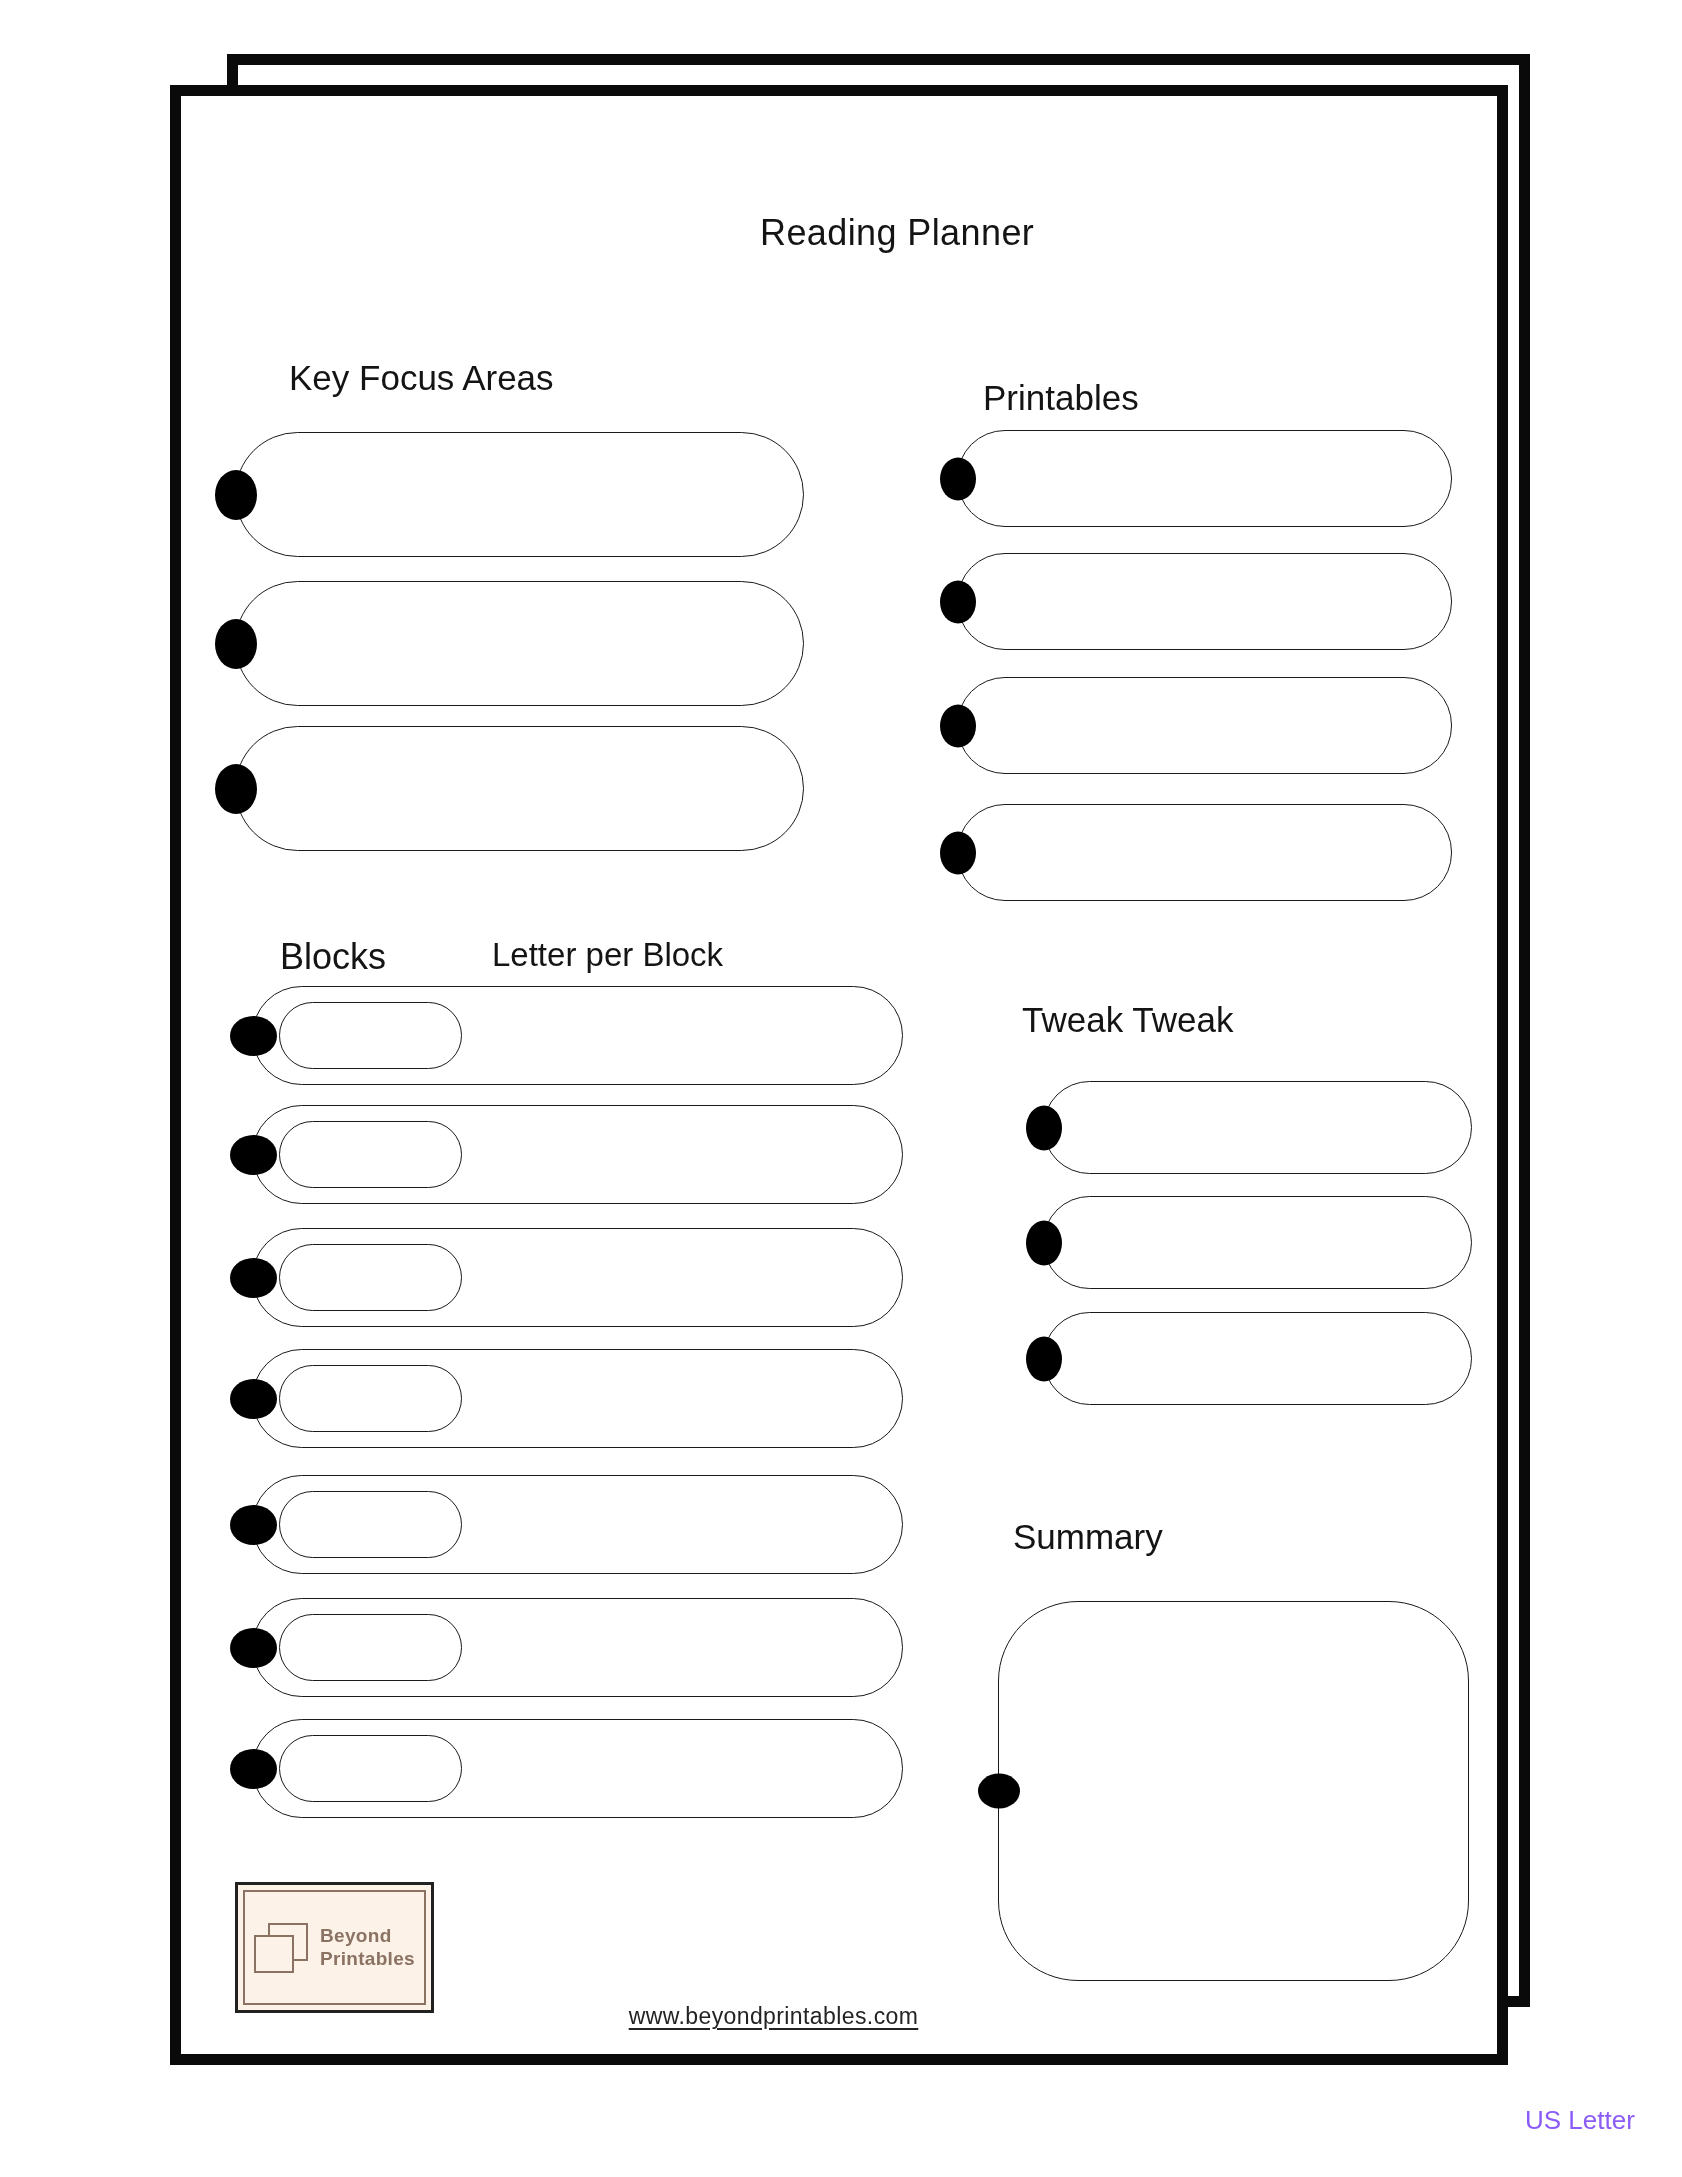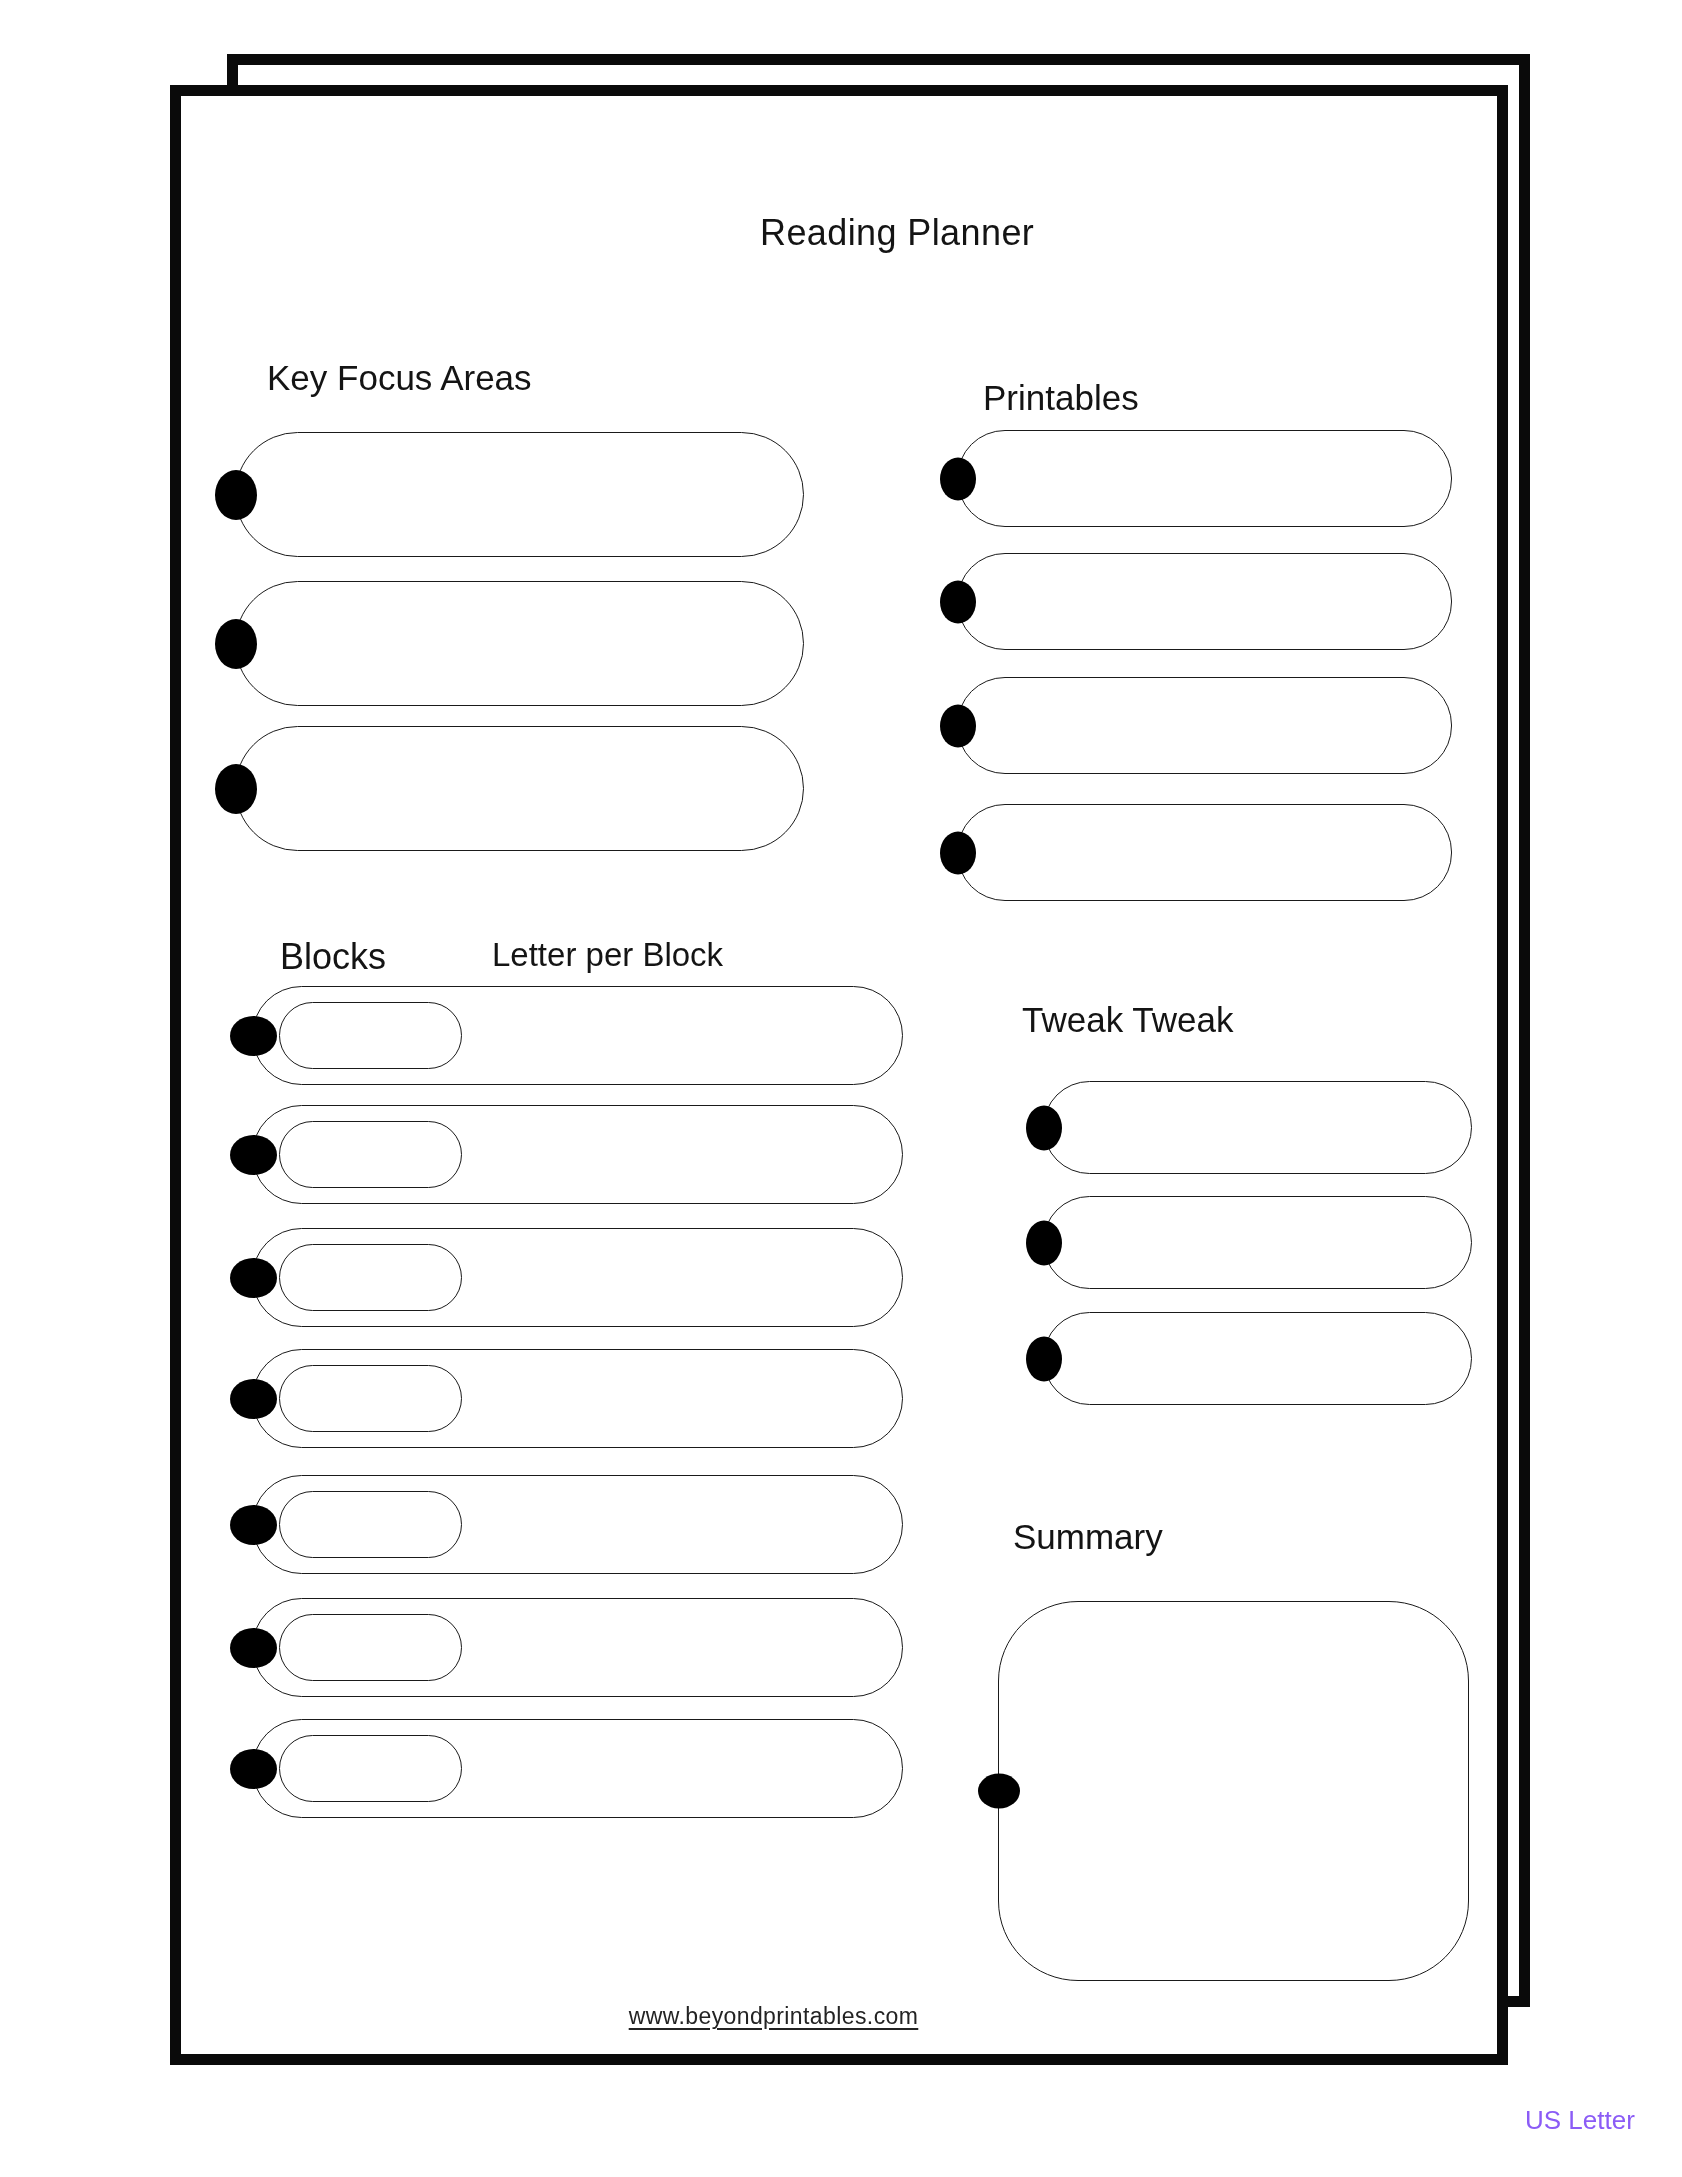--- a/index.html
+++ b/index.html
@@ -19,21 +19,21 @@
   .back-sheet  { left:227px; top:54px;  width:1303px; height:1953px; z-index:0; }
   .front-sheet { left:170px; top:85px;  width:1338px; height:1980px; z-index:1; }
 
   .planner-title {
     position:absolute; left:579px; top:116px;
     font-size:36px; letter-spacing:0.4px; color:#141414;
   }
   .section-heading {
     position:absolute; font-size:35px; color:#141414; white-space:nowrap;
   }
-  .h-kfa     { left:86px; top:262px;text-align:center; }
+  .h-kfa     { left:108px; top:262px;text-align:center; }
   .h-bd      { left:802px; top:282px; }
   .h-blocks  { left:99px; top:840px; font-size:36px; }
   .h-action  { left:311px; top:840px; font-size:33px; }
   .h-nt      { left:841px; top:904px; }
   .h-sum     { left:832px; top:1421px; }
 
   .pill {
     position:absolute; background:#ffffff;
     border:1.7px solid #1a1a1a;
   }
@@ -173,19 +173,31 @@
   </div>
   <div class="pill nt-pill" style="top:1216px">
     <span class="dot nt-dot"></span>
   </div>
 
   <div class="section-heading h-sum">Summary</div>
   <div class="summary-box">
     <span class="dot sum-dot"></span>
   </div>
 
+  <div class="logo-box">
+    <div class="logo-inner">
+      <div class="logo-icon">
+        <span class="sq back"></span>
+        <span class="sq front"></span>
+      </div>
+      <div class="logo-text">
+        <div>Beyond</div>
+        <div>Printables</div>
+      </div>
+    </div>
+  </div>
 
   <a class="footer-url">www.beyondprintables.com</a>
 
 </div>
 
 <div class="paper-label">US Letter</div>
 
 
 </body></html>

